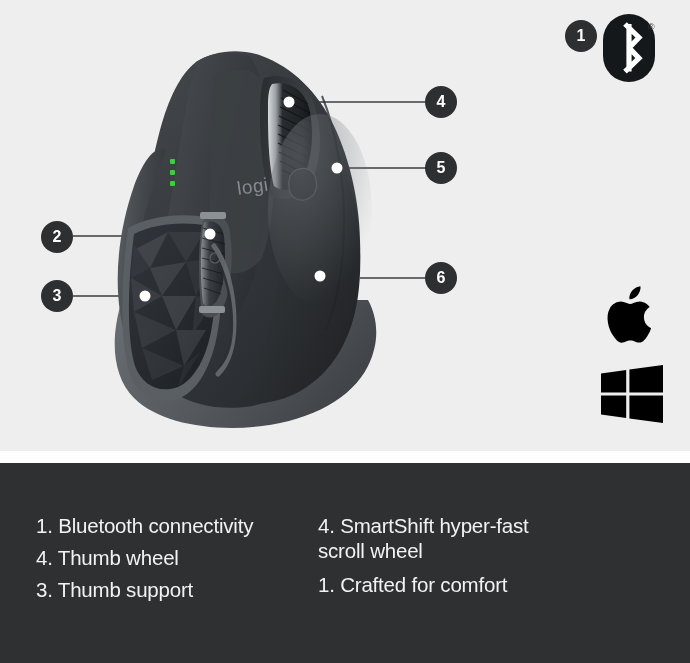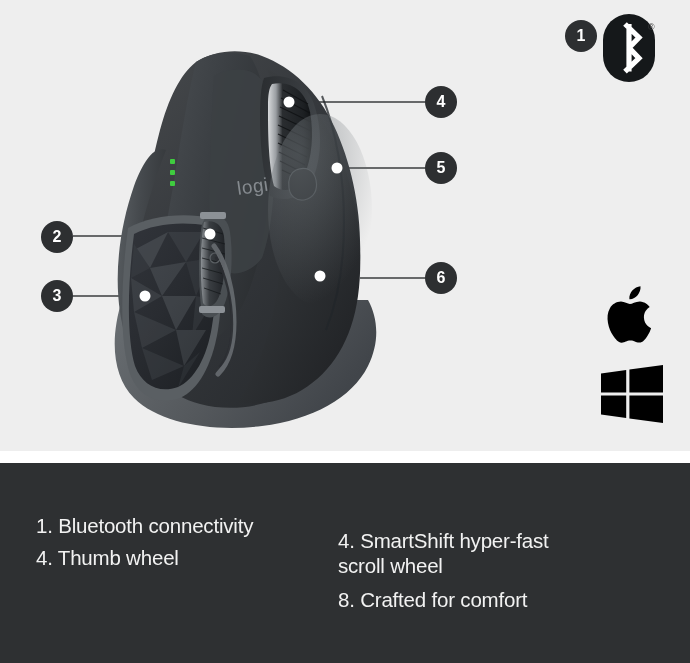--- a/index.html
+++ b/index.html
@@ -31,21 +31,21 @@
   #apple-logo{position:absolute;left:604px;top:285px;width:56px;height:64px;}
   #win-logo{position:absolute;left:601px;top:365px;width:62px;height:58px;}
 
   
   #legend{
     position:absolute;left:0;top:463px;width:690px;height:200px;
     background:#2e3032;
   }
   .legend-col{position:absolute;top:0;}
   #col-left{left:36px;top:50px;width:300px;}
-  #col-right{left:338px;top:50px;width:330px;margin-top:15px;}
+  #col-right{left:318px;top:50px;width:330px;}
   .legend-item{
     color:#f2f2f2;
     font-family:"Liberation Sans",sans-serif;
     font-size:20.5px;
     line-height:25px;
     font-weight:400;
     letter-spacing:-0.2px;
     margin-bottom:7px;
     white-space:pre-line;
   }
@@ -277,21 +277,22 @@
       <path fill="#000000" d="M28.4 4.6 L62 0 L62 27.4 L28.4 27.4 Z"></path>
       <path fill="#000000" d="M0 30.6 L25.2 30.6 L25.2 52.9 L0 49.4 Z"></path>
       <path fill="#000000" d="M28.4 30.6 L62 30.6 L62 58 L28.4 53.4 Z"></path>
     </svg>
   </div>
 
   <div id="legend">
     <div class="legend-col" id="col-left">
       <div class="legend-item">1. Bluetooth connectivity</div>
       <div class="legend-item">4. Thumb wheel</div>
+      <div class="legend-item">3. Thumb support</div>
     </div>
     <div class="legend-col" id="col-right">
       <div class="legend-item">4. SmartShift hyper-fast
 scroll wheel</div>
-      <div class="legend-item">8. Crafted for comfort</div>
+      <div class="legend-item">1. Crafted for comfort</div>
     </div>
   </div>
 
 </div>
 
 </body></html>

